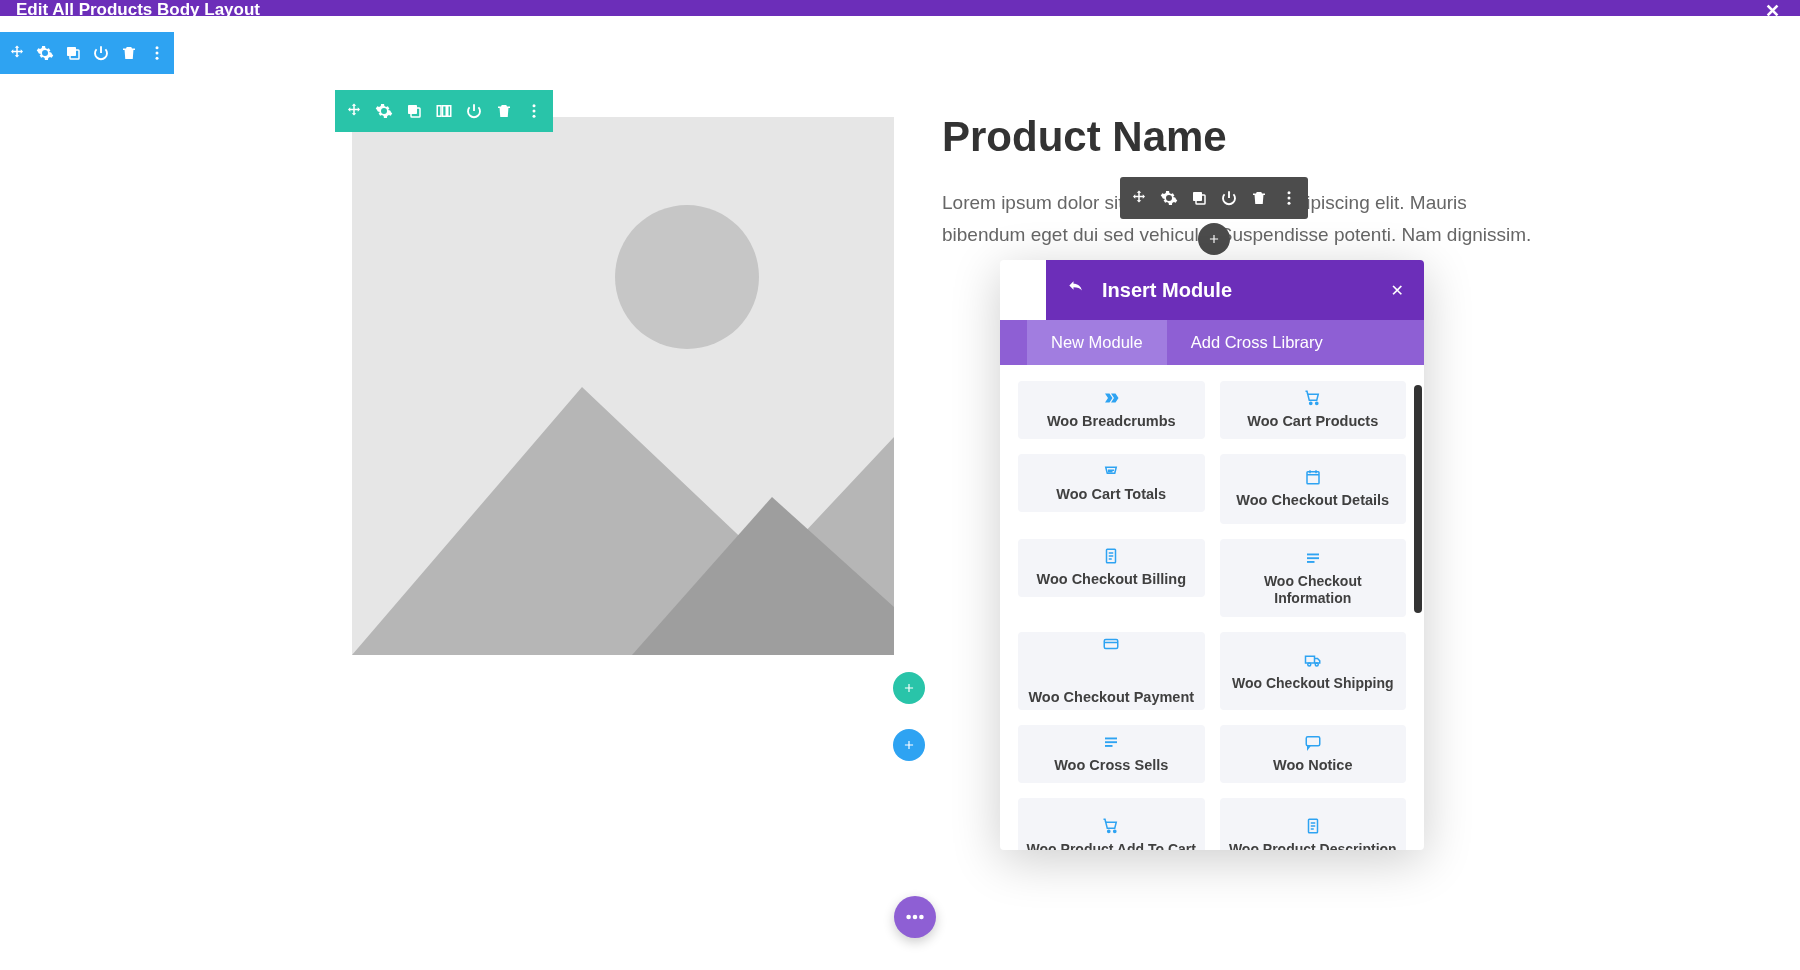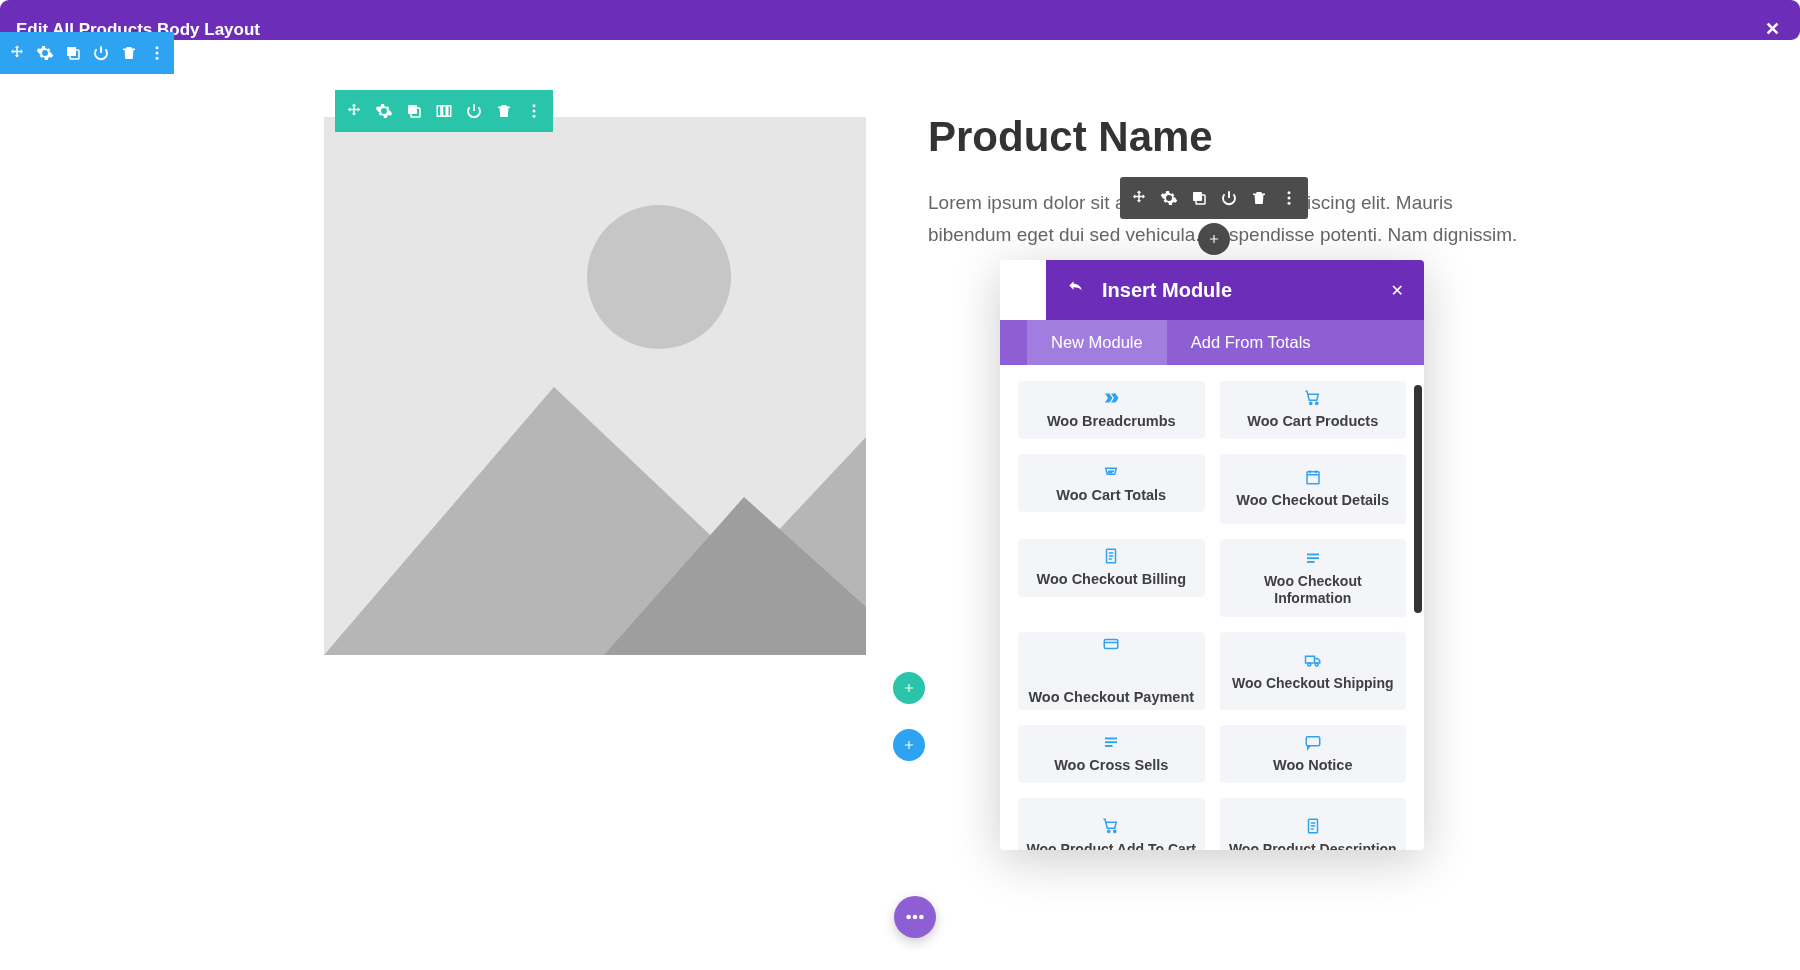--- a/index.html
+++ b/index.html
@@ -1,27 +1,26 @@
 <!DOCTYPE html>
 <html><head>
   <meta charset="utf-8">
   <style>
     * { margin: 0; padding: 0; box-sizing: border-box; font-family: -apple-system, BlinkMacSystemFont, "Segoe UI", sans-serif; }
     body { background: #fff; width: 1800px; height: 970px; overflow: hidden; position: relative; }
 
     .top-bar {
       background: #6c2eb9;
       color: #fff;
-      height: 40px;
-      display: flex;
-      align-items: flex-end;
+      height: 16px;
+      display: flex;
+      align-items: flex-start;
       padding: 0 16px;
       font-size: 17px;
       font-weight: 600;
-      border-radius: 9px;
     }
     .top-bar .close-x { margin-left: auto; cursor: pointer; font-size: 18px; padding: 0 4px;}
 
     .section-toolbar {
       position: absolute;
       top: 32px; left: 0;
       background: #2ea3f2;
       height: 42px;
       display: flex;
       align-items: center;
@@ -39,24 +38,24 @@
       align-items: center;
       padding: 0 10px;
       gap: 12px;
       z-index: 5;
     }
     .row-toolbar .tb-icon { width: 18px; height: 18px; color: #fff; cursor: pointer; display:flex; align-items:center; justify-content:center;}
 
     .content-area {
       position: absolute;
       top: 117px;
-      left: 324px;
+      left: 352px;
       right: 268px;
       display: flex;
-      gap: 62px;
+      gap: 48px;
     }
 
     .image-placeholder {
       width: 542px;
       height: 538px;
       background: #e6e6e6;
       position: relative;
       overflow: hidden;
     }
     .image-placeholder svg { position:absolute; inset:0; width:100%; height:100%;}
@@ -355,21 +354,21 @@
 <div class="insert-modal">
   <div class="modal-header">
     <span class="back-arrow"><svg width="20" height="20" viewBox="0 0 24 24" fill="currentColor">
           <path d="M9 14l-5-5 5-5v3c5 0 9 3 10 8-2-3-5-4-10-4v3z"></path>
         </svg></span>
     <span class="title">Insert Module</span>
     <span class="close">✕</span>
   </div>
   <div class="modal-tabs">
     <div class="tab active">New Module</div>
-    <div class="tab">Add From Totals</div>
+    <div class="tab">Add Cross Library</div>
   </div>
   <div class="module-grid" id="module-grid">
     <div class="scroll-indicator"></div>
   <div class="module-card" style="height: 58px;">
         <span class="mc-icon">
           <svg viewBox="0 0 24 24" fill="currentColor">
             <path d="M4 6h6l4 6-4 6H4l4-6-4-6zm8 0h6l4 6-4 6h-6l4-6-4-6z"></path>
           </svg>
         </span>
         <span class="mc-label">Woo Breadcrumbs</span>
@@ -378,21 +377,21 @@
         <span class="mc-icon">
           <svg viewBox="0 0 24 24" fill="none" stroke="currentColor" stroke-width="2">
             <path d="M5 7h14l-2 8H7z"></path>
             <path d="M5 7L4 3H2"></path>
             <circle cx="9" cy="19" r="1.5" fill="currentColor"></circle>
             <circle cx="17" cy="19" r="1.5" fill="currentColor"></circle>
           </svg>
         </span>
         <span class="mc-label">Woo Cart Products</span>
       </div>
-      <div class="module-card" style="height: 58px; justify-content: flex-end;">
+      <div class="module-card" style="height: 58px;">
         <span class="mc-icon">
           <svg viewBox="0 0 24 24" fill="none" stroke="currentColor" stroke-width="2">
             <path d="M5 7h14l-2 8H7z"></path>
             <path d="M8 11h8M8 13h6"></path>
           </svg>
         </span>
         <span class="mc-label">Woo Cart Totals</span>
       </div>
       <div class="module-card" style="height: 70px;">
         <span class="mc-icon">

